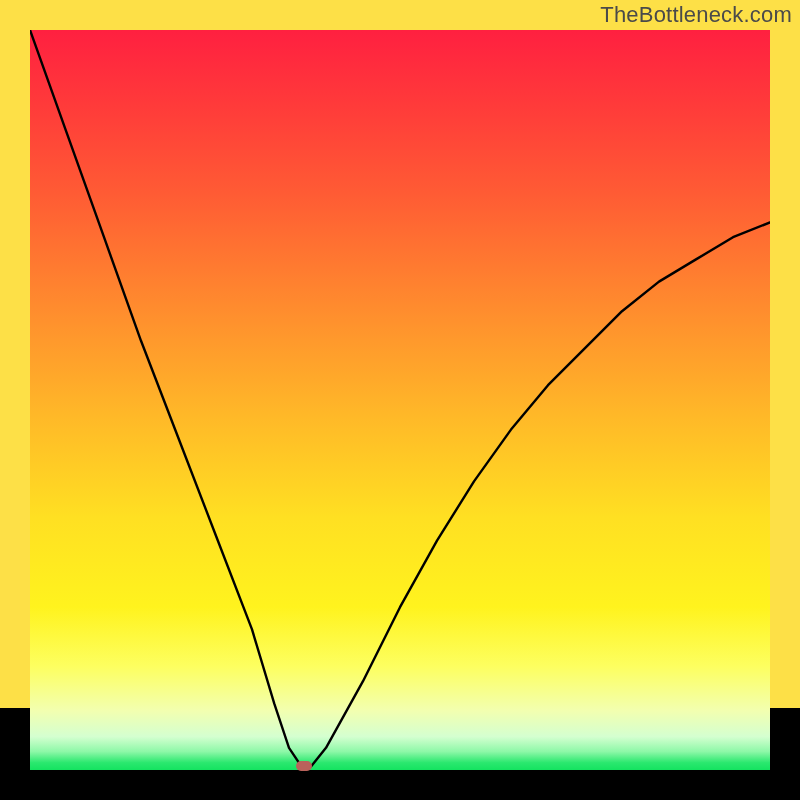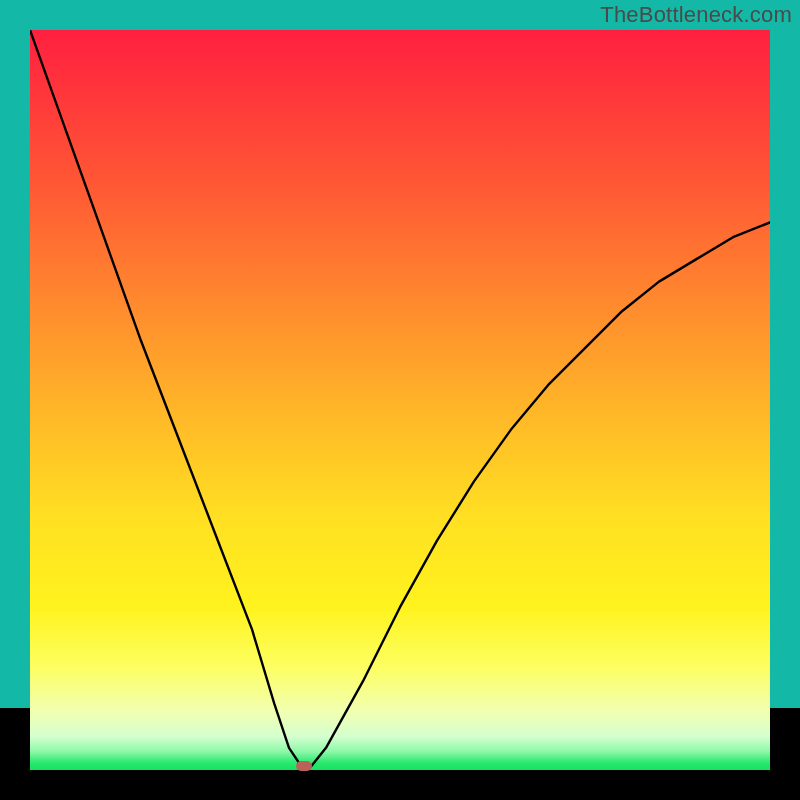--- a/index.html
+++ b/index.html
@@ -8,21 +8,21 @@
     width: 800px;
     height: 800px;
     background: #000000;
     font-family: Arial, Helvetica, sans-serif;
     overflow: hidden;
   }
   .frame {
     position: relative;
     width: 800px;
     height: 708px;
-    background: #14b8a6;
+    background: #fde047;
   }
   .attribution {
     position: absolute;
     top: 2px;
     right: 8px;
     color: #4a4a4a;
     font-size: 22px;
     font-weight: 400;
     letter-spacing: 0.2px;
   }

